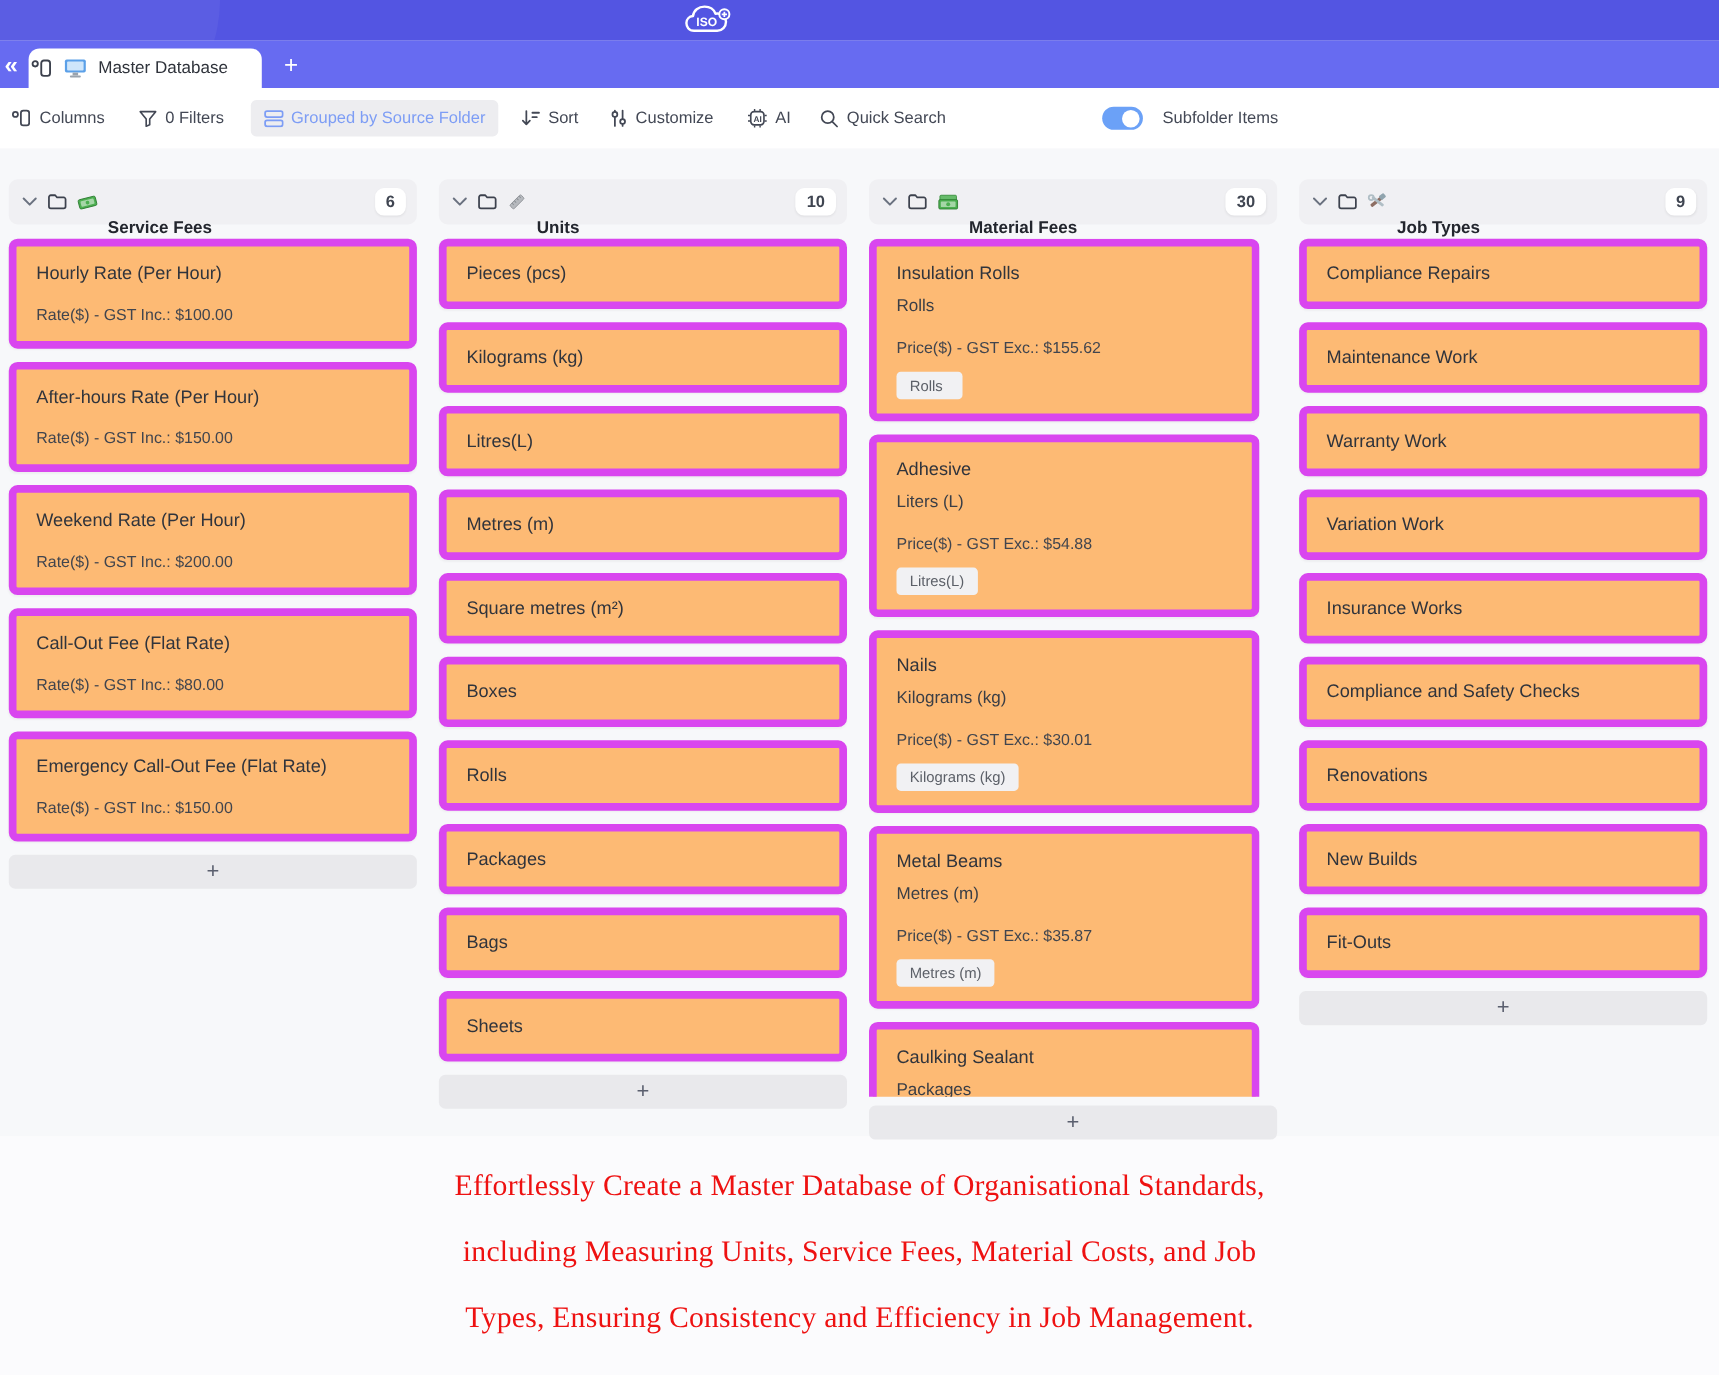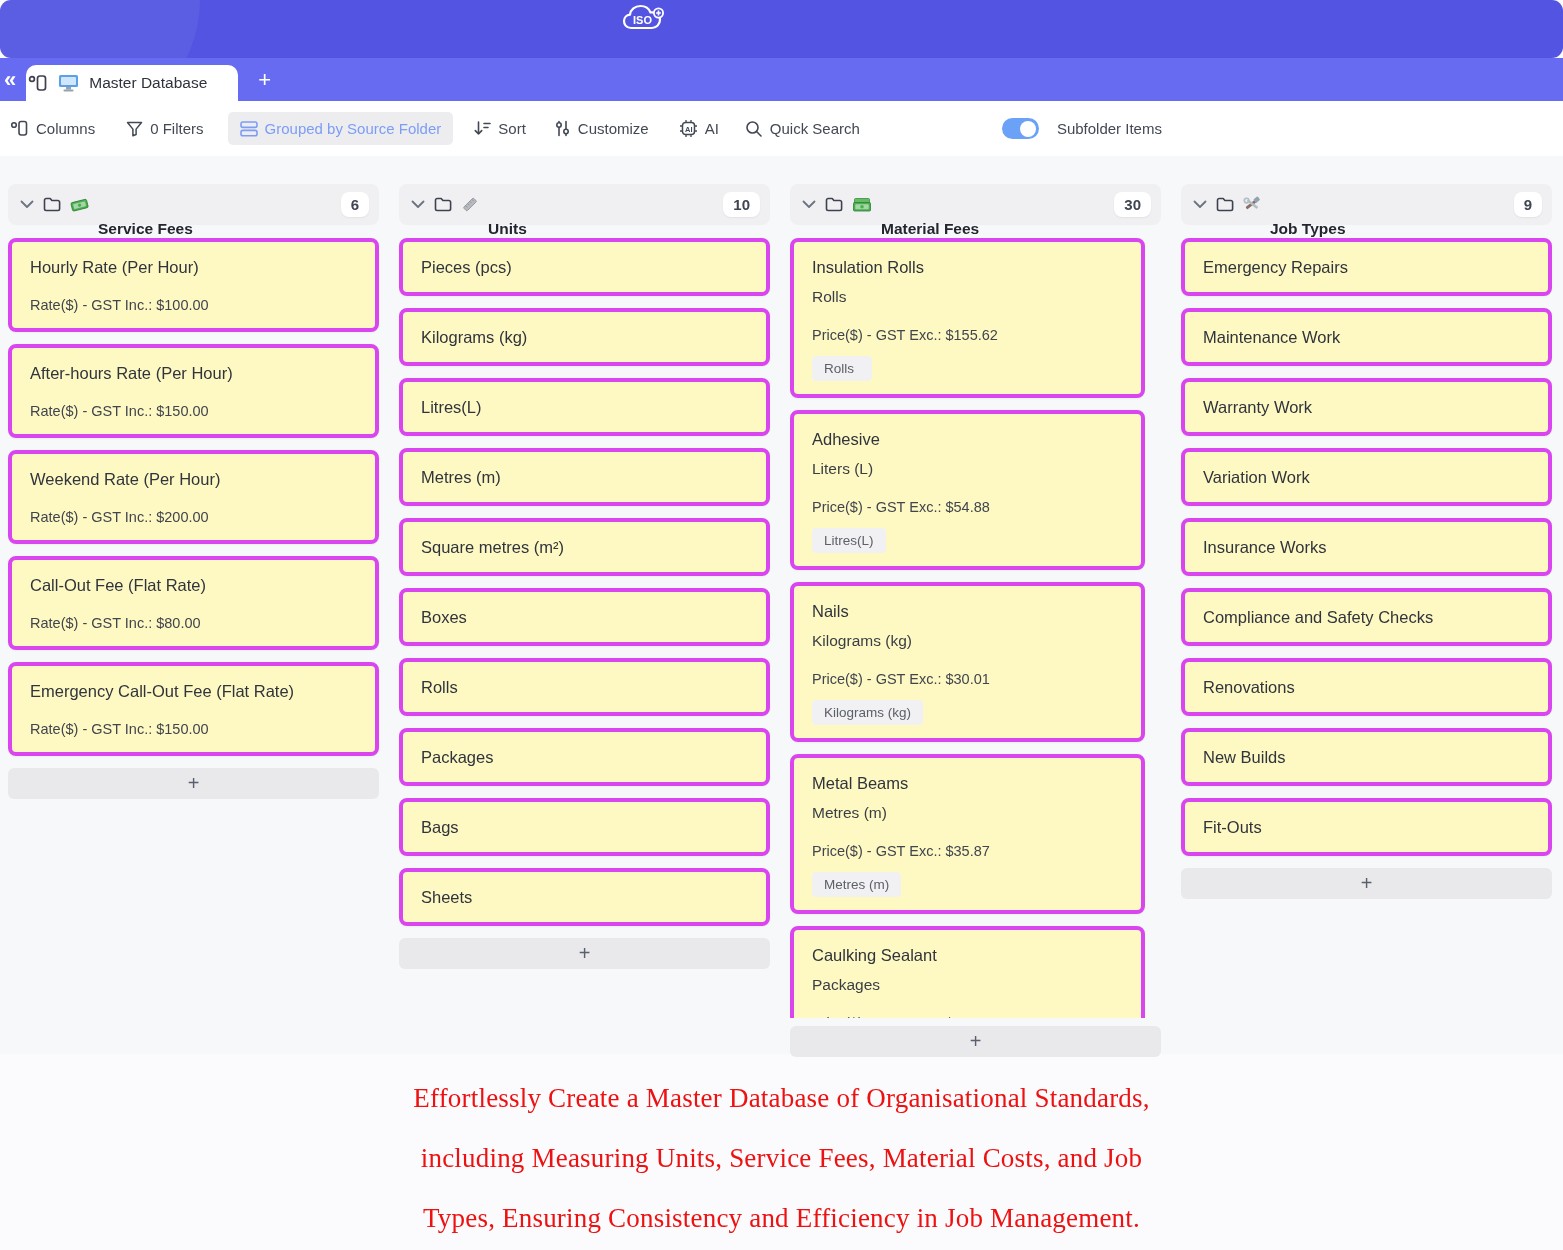--- a/index.html
+++ b/index.html
@@ -1,20 +1,20 @@
 <!DOCTYPE html>
 <html><head>
 <meta charset="utf-8">
 <style>
   * { box-sizing: border-box; margin: 0; padding: 0; }
   html,body { width:1563px; height:1250px; overflow:hidden; }
   body { font-family:"Liberation Sans","DejaVu Sans",sans-serif; background:#fbfbfd; }
 
   
-  .topbar { position:relative; height:58px; background:#5355e2; overflow:hidden;border-radius:11px; }
+  .topbar { position:relative; height:37px; background:#5355e2; overflow:hidden; }
   .topbar::before { content:""; position:absolute; left:-60px; top:-130px; width:260px; height:260px;
                     border-radius:50%; background:rgba(255,255,255,0.05); }
   .logo { position:absolute; left:622px; top:2px; width:44px; height:32px; }
 
   
   .tabrow { position:relative; height:43px; background:#676bf1; display:flex; align-items:flex-end; }
   .collapse-btn { color:#fff; font-size:22px; font-weight:bold; line-height:1;
                   padding:0 6px 10px 4px; cursor:pointer; letter-spacing:-2px; }
   .tab { margin-left:6px; height:36px; background:#fff; border-radius:10px 10px 0 0;
          display:flex; align-items:center; padding:0 26px 0 2px; min-width:212px; }
@@ -34,21 +34,21 @@
   .board { background:#f7f8fa; height:898px; padding:28px 0 0 8px; display:flex; gap:20px; }
   .col { width:371px; flex:0 0 aupx; flex-shrink:0; }
   .col-header { height:41px; background:#f0f0f3; border-radius:8px; display:flex; align-items:center;
                 padding:0 10px 0 12px; gap:9px; cursor:pointer; }
   .col-header .gname { font-size:15.5px; font-weight:700; color:#23262e;margin-top:48px; }
   .col-header .spacer { flex:1; }
   .count-badge { background:#fff; border-radius:8px; padding:4px 10px; font-size:15px; font-weight:700;
                  color:#3f4551; box-shadow:0 1px 2px rgba(0,0,0,0.06); }
   .cards { margin-top:13px; position:relative; }
   .cards.clipped { overflow:hidden; }
-  .card { background:#fef9c3; border:4px solid #d946ef; border-radius:8px; box-shadow:0 1px 2px rgba(0,0,0,0.04);
+  .card { background:#fdba74; border:7px solid #d946ef; border-radius:8px; box-shadow:0 1px 2px rgba(0,0,0,0.04);
           padding:14px 18px 13px 18px; margin-bottom:12px; cursor:pointer; }
   .card .title { font-size:16.5px; color:#30343c; font-weight:500; line-height:22px; }
   .card .subtitle { font-size:15.5px; color:#3a3e46; line-height:22px; margin-top:8px; }
   .card .detail { font-size:14.5px; color:#41454e; line-height:20px; margin-top:17px; }
   .card .tag { display:inline-block; background:#f1f1f3; border-radius:4px; padding:5px 12px;
                font-size:13.5px; color:#5c6068; margin-top:11px; min-width:60px; min-height:24px; }
   .col .add-btn { height:31px; background:#e9e9ec; border-radius:6px; display:flex; align-items:center;
                   justify-content:center; color:#5a5f6e; font-size:20px; cursor:pointer; margin-top:8px; }
   .cards.has-scroll { margin-right:16px; }
 
@@ -345,21 +345,21 @@
             <rect x="3" y="6.8" width="13" height="2.6" rx="1" transform="rotate(38 9.5 8.1)" fill="#b0bec5"></rect>
             <circle cx="3.6" cy="4.6" r="2.3" fill="none" stroke="#b0bec5" stroke-width="1.6"></circle>
           </svg>
         </span>
         <span class="gname">Job Types</span>
         <span class="spacer"></span>
         <span class="count-badge">9</span>
       </div>
       <div class="cards">
         <div class="card single">
-          <div class="title">Emergency Repairs</div>
+          <div class="title">Compliance Repairs</div>
         </div>
         <div class="card single">
           <div class="title">Maintenance Work</div>
         </div>
         <div class="card single">
           <div class="title">Warranty Work</div>
         </div>
         <div class="card single">
           <div class="title">Variation Work</div>
         </div>

